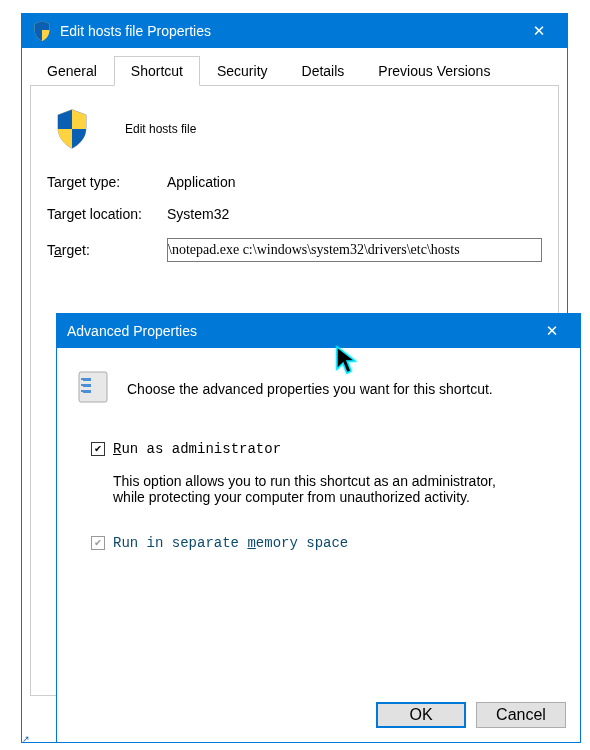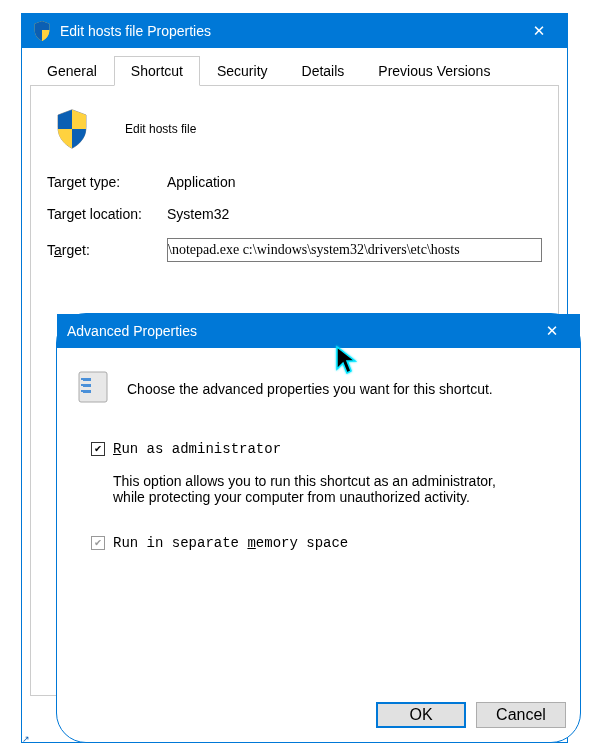--- a/index.html
+++ b/index.html
@@ -79,21 +79,21 @@
   .adv-body { padding: 22px 20px 14px 20px; }
   .adv-head { display:flex; align-items:center; margin-bottom: 34px; text-align: center; }
   .adv-head .msg { margin-left: 18px; font-size:14px; }
   .checkbox-row { display:flex; align-items:center; margin-left: 14px; margin-bottom: 16px; font-family: Liberation Mono, monospace; }
   .checkbox-row .cb {
     width:14px; height:14px; border:1px solid #333; margin-right:8px;
     display:flex; align-items:center; justify-content:center;
     font-size:11px; line-height:1;
   }
   .checkbox-row .cb.checked::after { content:"✔"; color:#000; }
-  .checkbox-row.disabled { color:#000000; }
+  .checkbox-row.disabled { color:#0c4a6e; }
   .checkbox-row.disabled .cb { border-color:#999; }
   .checkbox-row.disabled .cb.checked::after { color:#999; }
   .desc { margin-left: 36px; margin-right: 30px; margin-bottom: 30px; font-size:14px; }
   .btn-row { display:flex; justify-content:flex-end; gap:10px; padding: 0 14px 14px 0; margin-top: auto; }
   .btn {
     min-width: 90px; height:26px;
     border:1px solid #adadad;
     background:#e1e1e1;
     font-family:inherit; font-size:16px;
     padding: 0 14px;
@@ -177,21 +177,21 @@
     </div>
   </div>
 
   <div class="main-btn-row">
     <span class="btn">OK</span>
     <span class="btn">Cancel</span>
     <span class="btn disabled">Apply</span>
   </div>
 </div>
 
-<div class="window" id="adv-window" style="display:flex;flex-direction:column;border-radius:30px;">
+<div class="window" id="adv-window" style="display:flex;flex-direction:column;">
   <div class="titlebar">
     <span class="title-text">Advanced Properties</span>
     <span class="win-btn close-x">✕</span>
   </div>
 
   <div class="adv-body" style="flex:1;">
     <div class="adv-head">
       <span class="page-icon">
         <svg viewBox="0 0 32 34">
           <rect x="2" y="2" width="28" height="30" rx="2" fill="#e8e8e8" stroke="#aaa"></rect>

